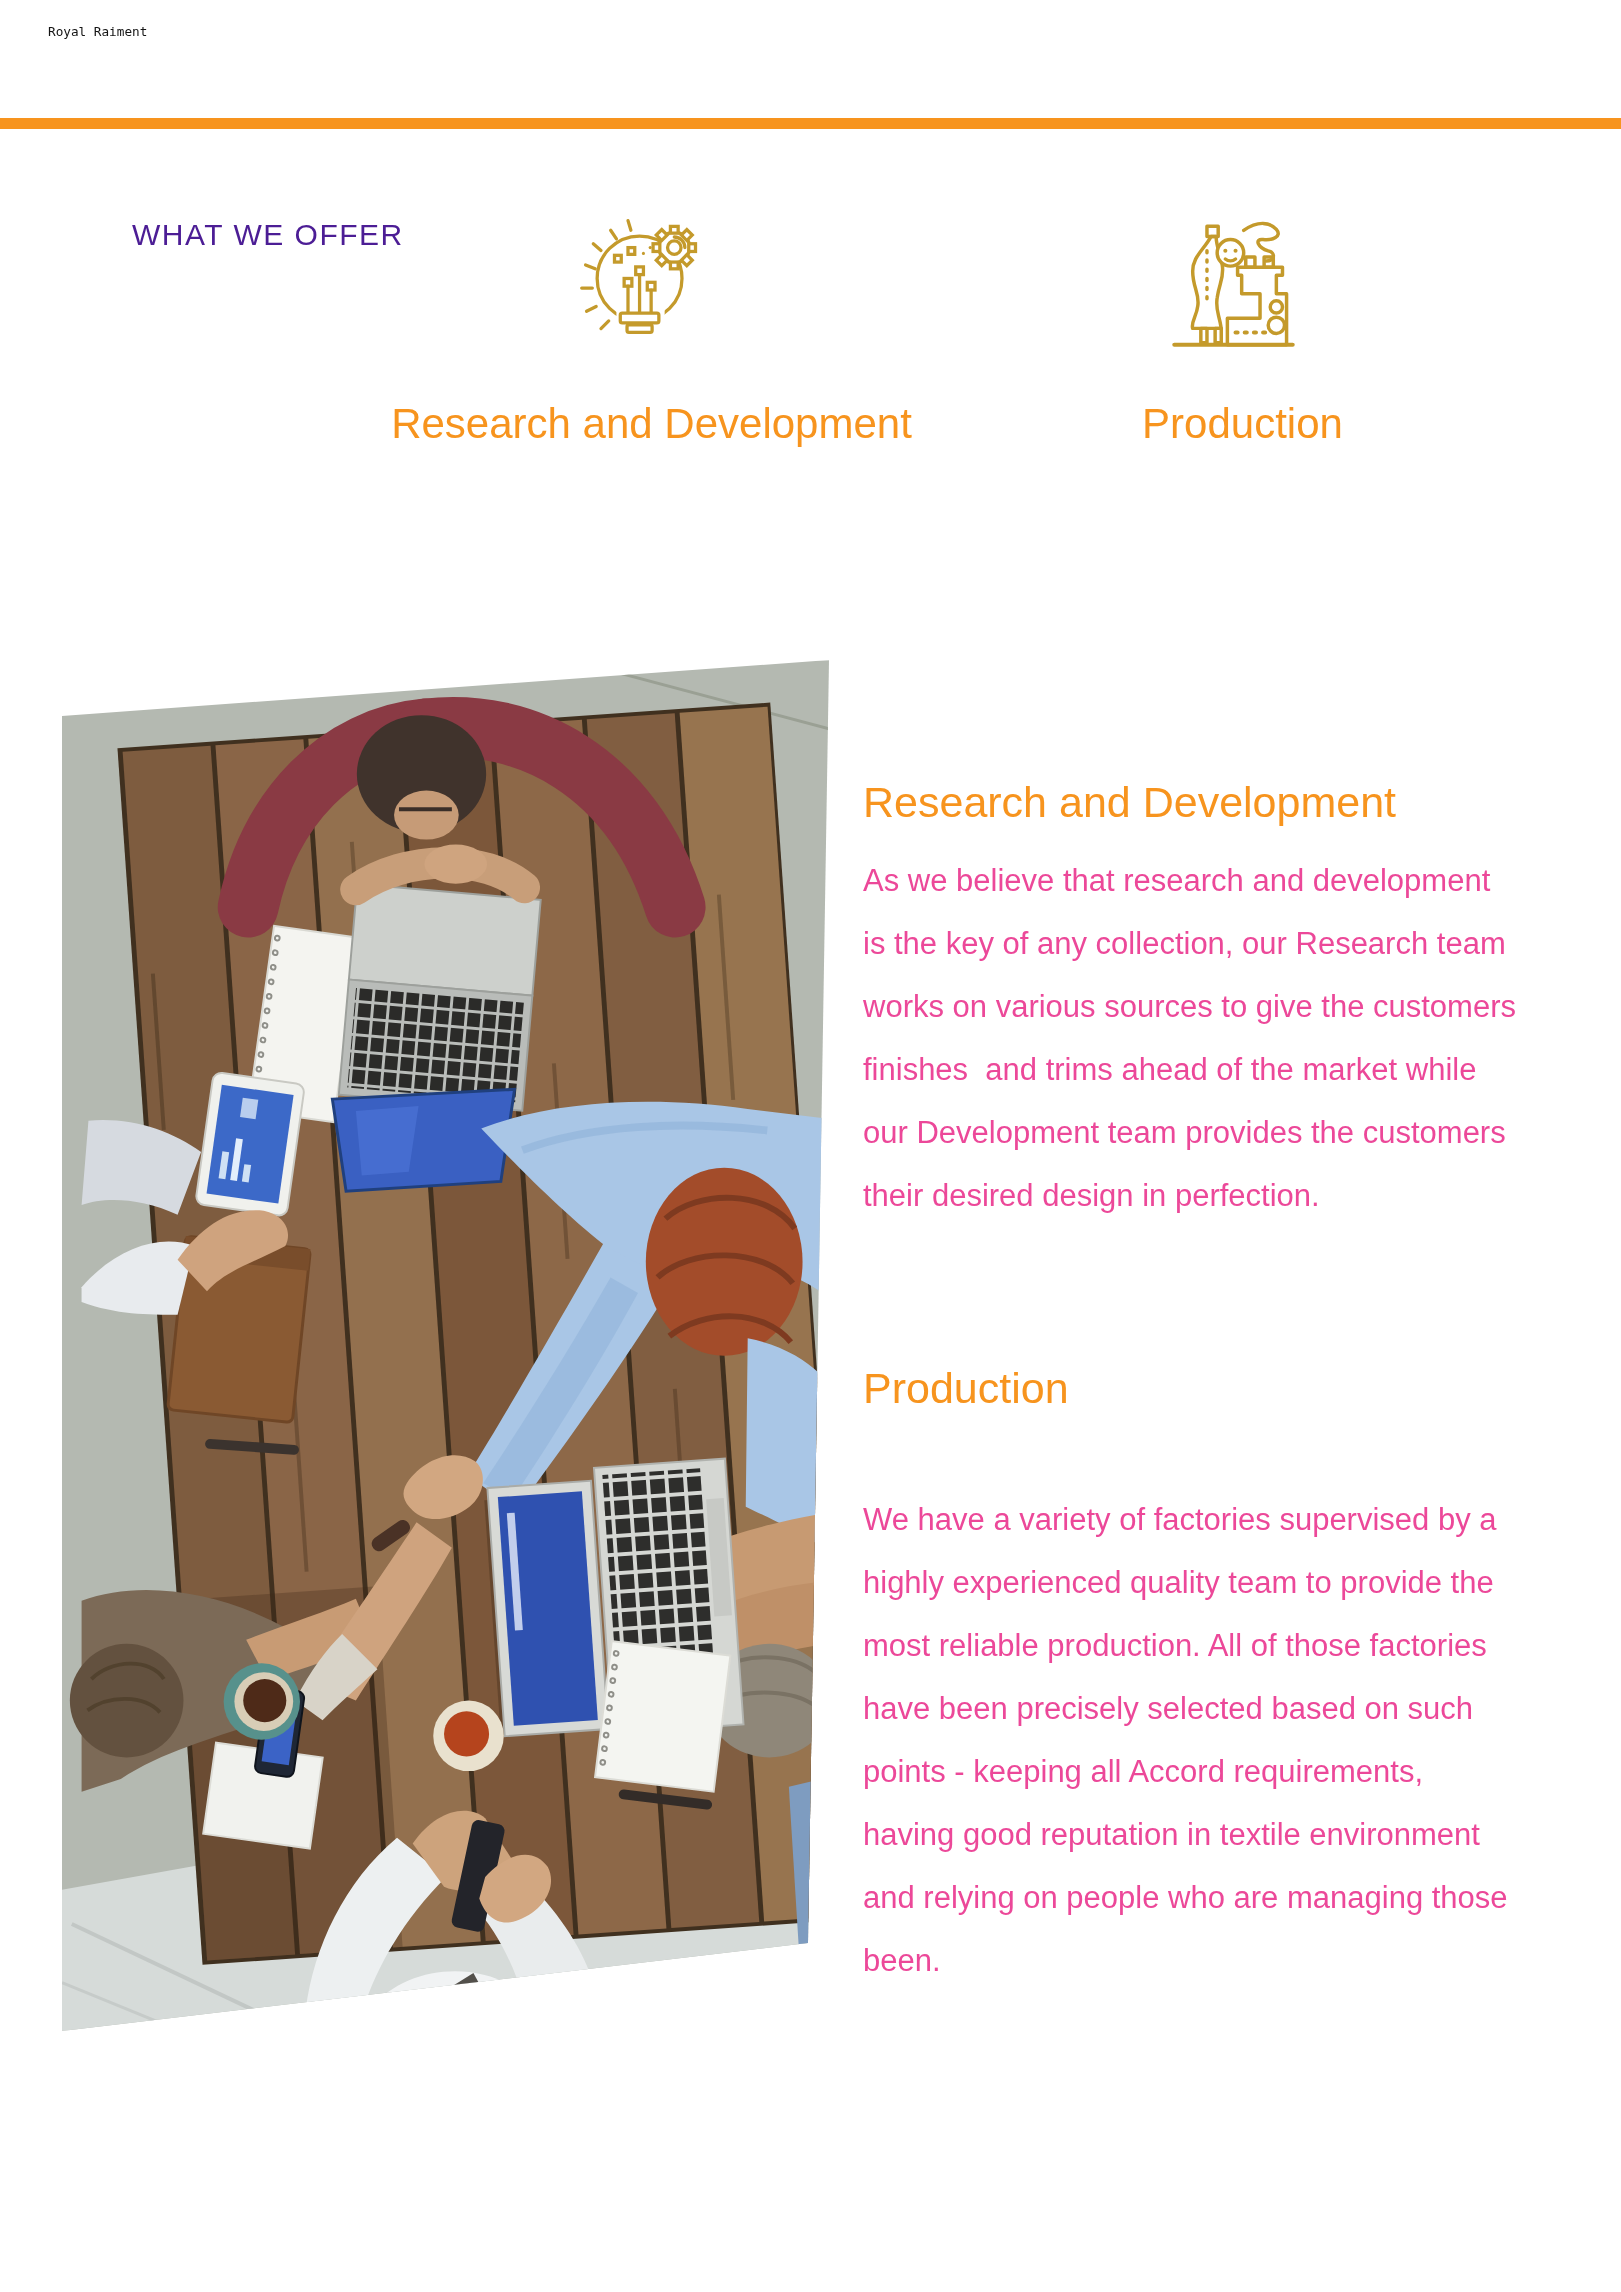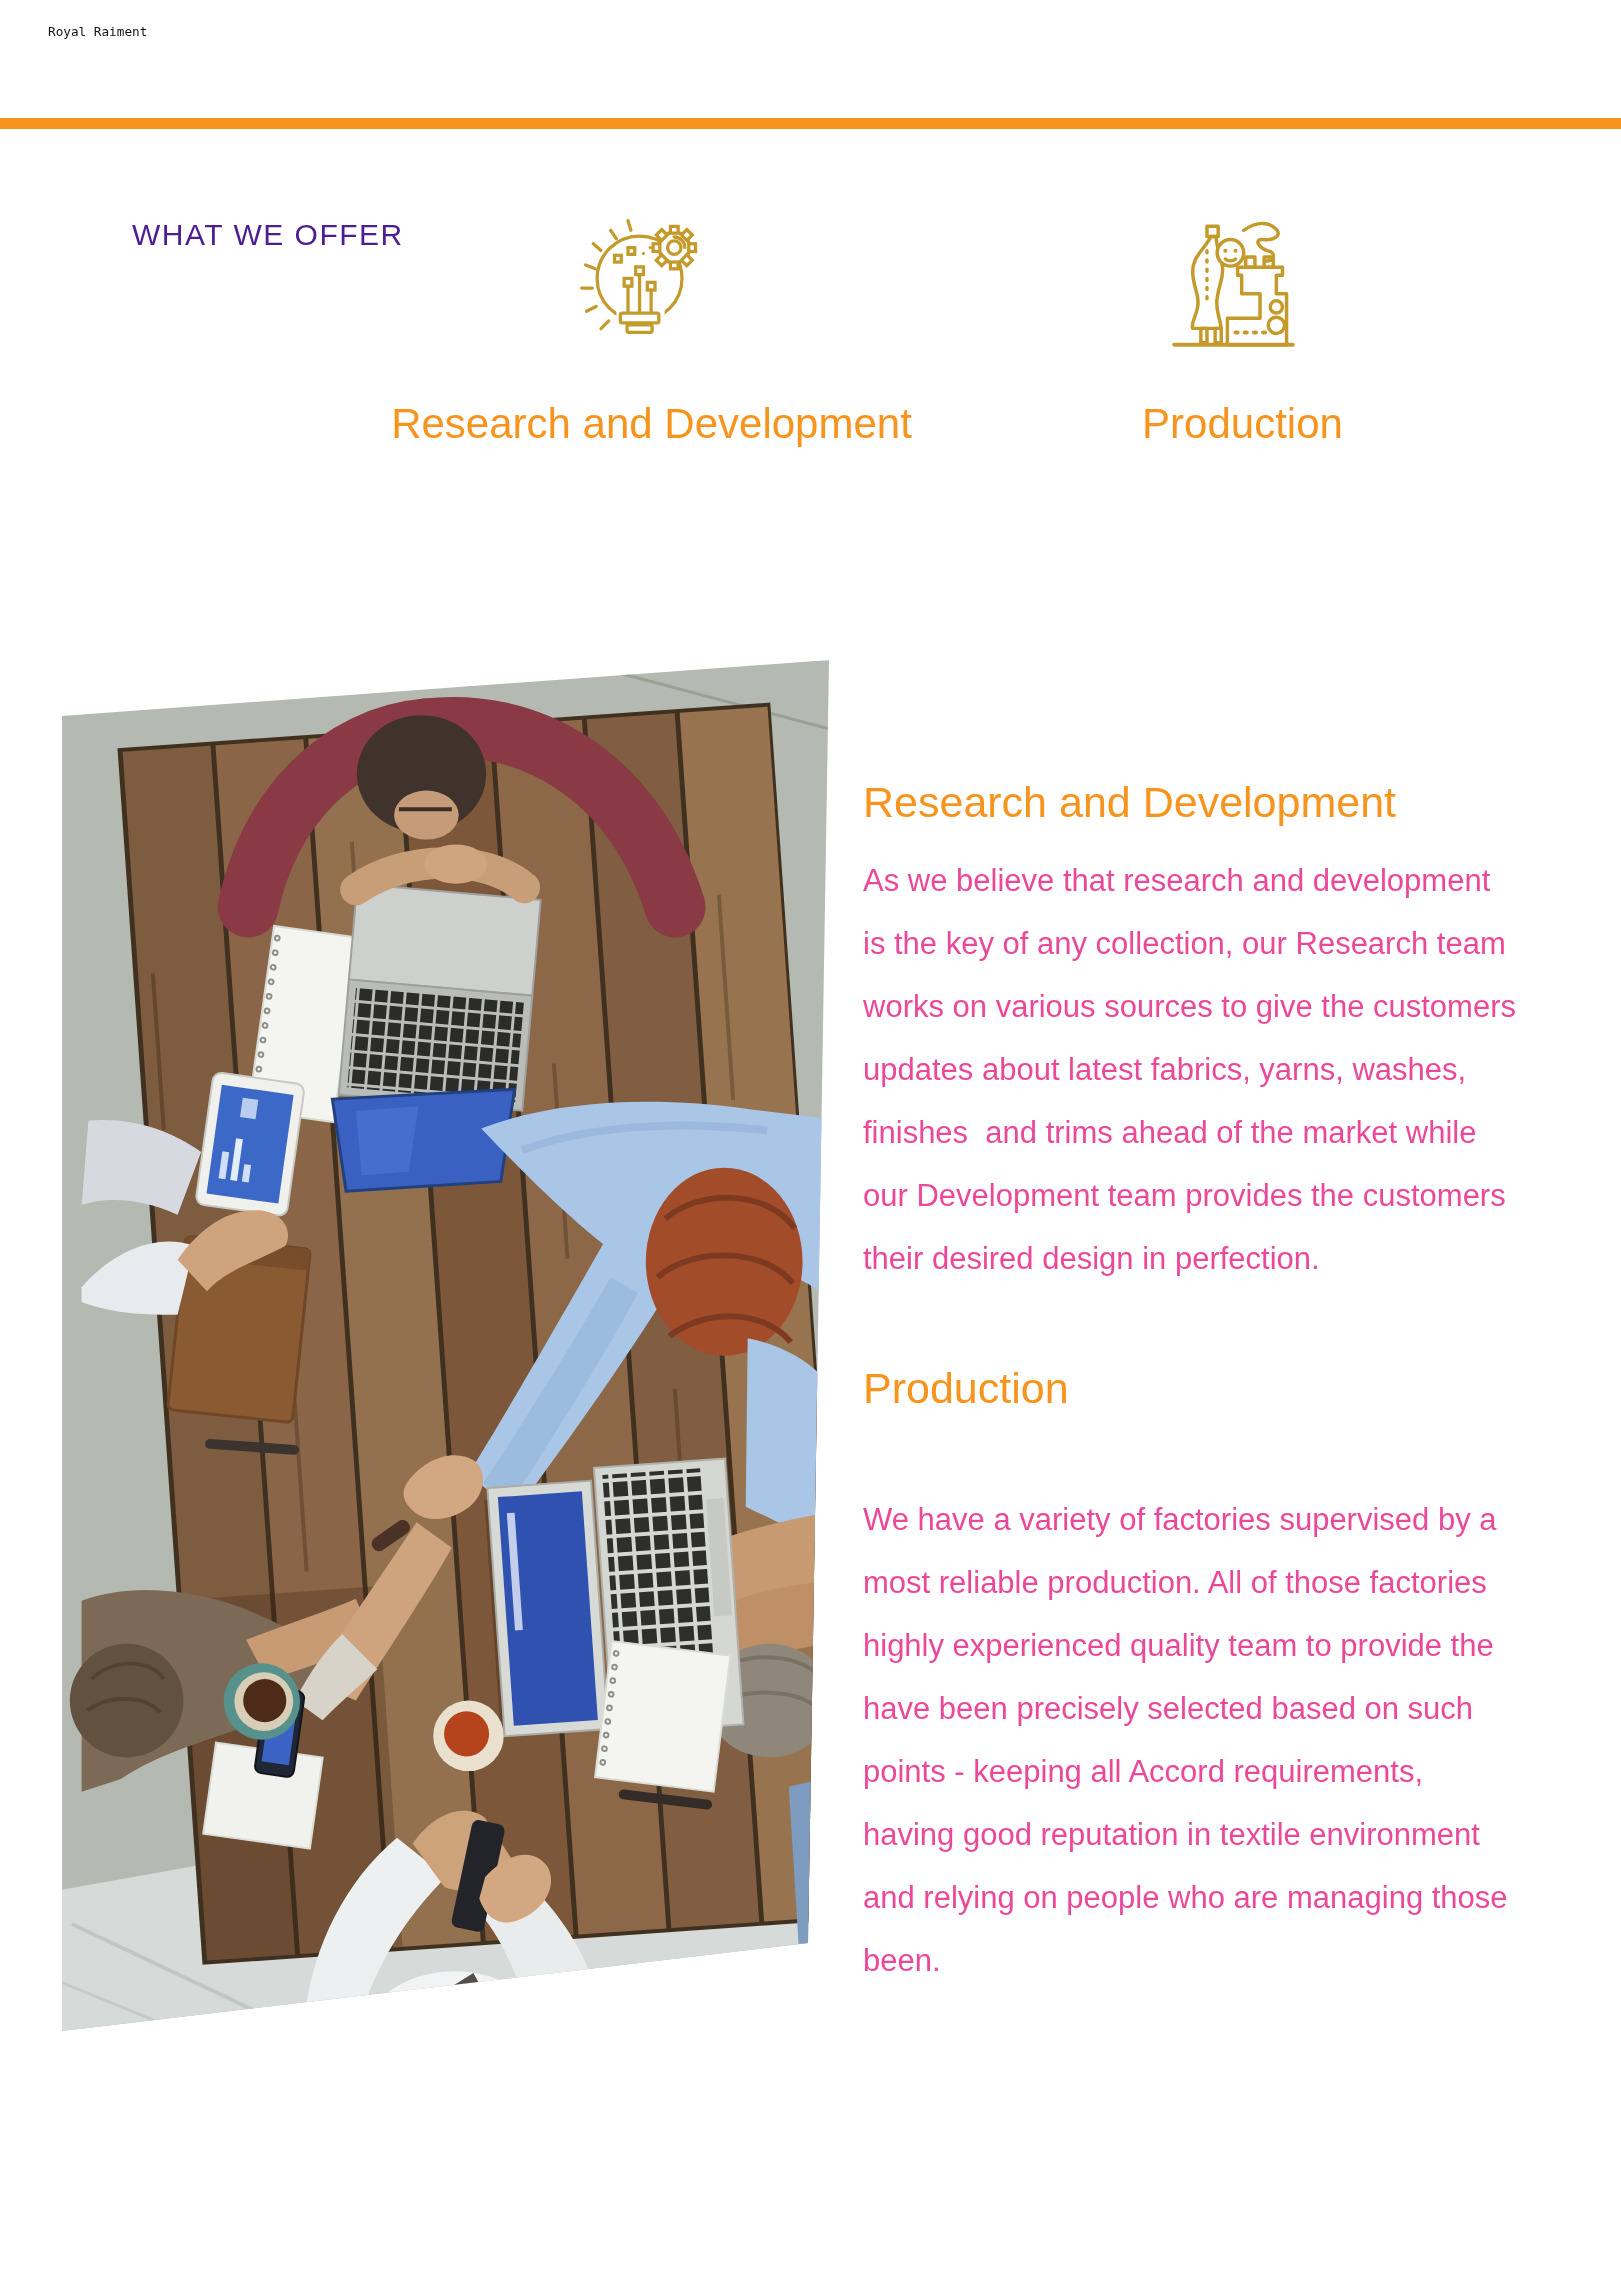--- a/index.html
+++ b/index.html
@@ -268,31 +268,30 @@
       <path d="M300,234 C352,198 432,198 472,232" stroke="#c89e79" stroke-width="32" fill="none" stroke-linecap="round"></path>
       <ellipse cx="402" cy="208" rx="32" ry="20" fill="#cfa47f"></ellipse>
     </svg>
   </div>
 
   <h2 class="col-h2 h2-a">Research and Development</h2>
   <div class="para p-a">
     <div class="ln">As we believe that research and development</div>
     <div class="ln">is the key of any collection, our Research team</div>
     <div class="ln">works on various sources to give the customers</div>
-    <div class="ln">updates about latest fabrics, yarns, washes,</div>
     <div class="ln">finishes  and trims ahead of the market while</div>
     <div class="ln">our Development team provides the customers</div>
     <div class="ln">their desired design in perfection.</div>
   </div>
 
   <h2 class="col-h2 h2-b">Production</h2>
   <div class="para p-b">
     <div class="ln">We have a variety of factories supervised by a</div>
+    <div class="ln">highly experienced quality team to provide the</div>
     <div class="ln">most reliable production. All of those factories</div>
-    <div class="ln">highly experienced quality team to provide the</div>
     <div class="ln">have been precisely selected based on such</div>
     <div class="ln">points - keeping all Accord requirements,</div>
     <div class="ln">having good reputation in textile environment</div>
     <div class="ln">and relying on people who are managing those</div>
     <div class="ln">been.</div>
   </div>
 
 </div>
 
 

